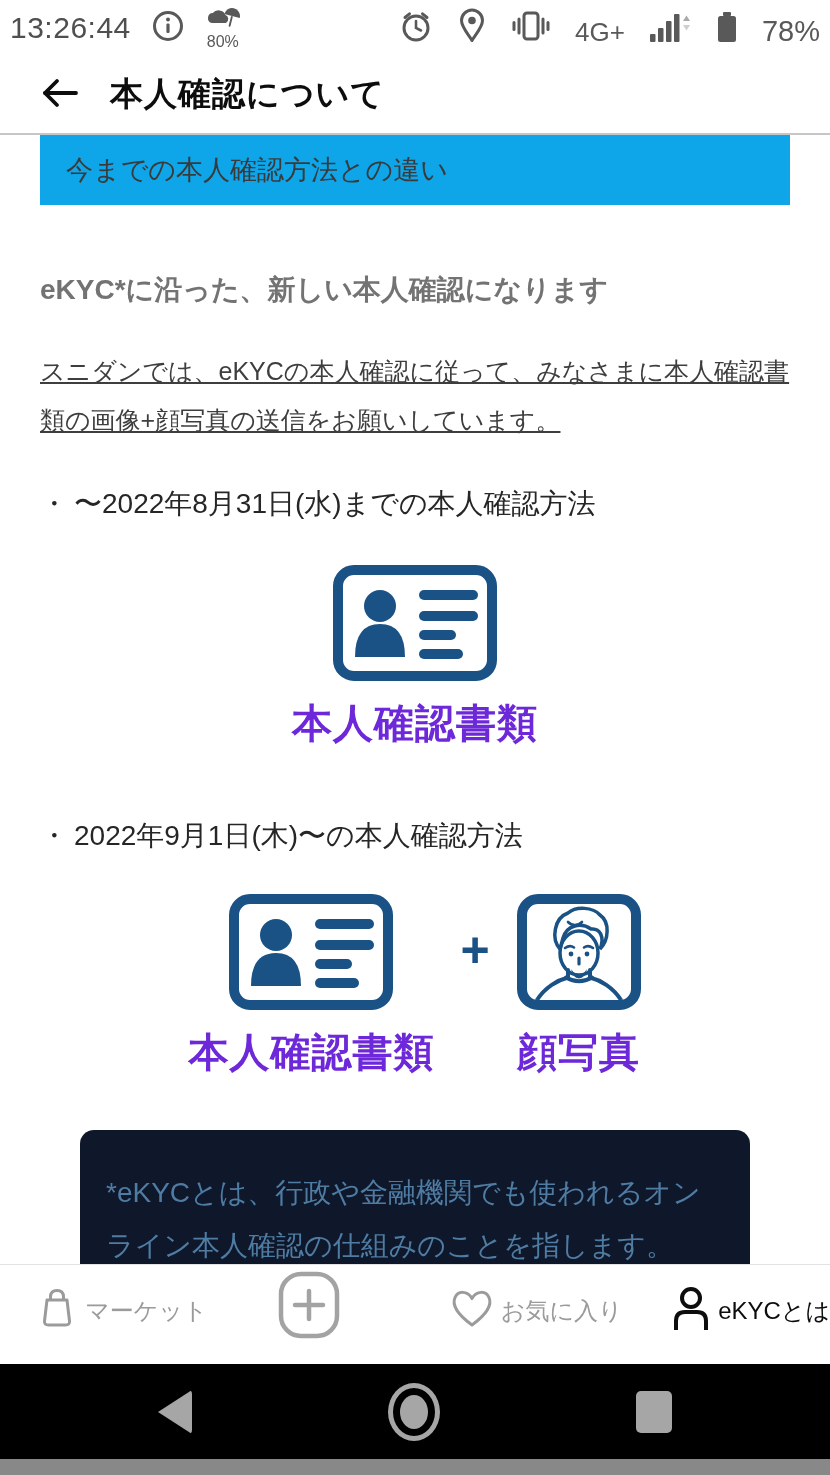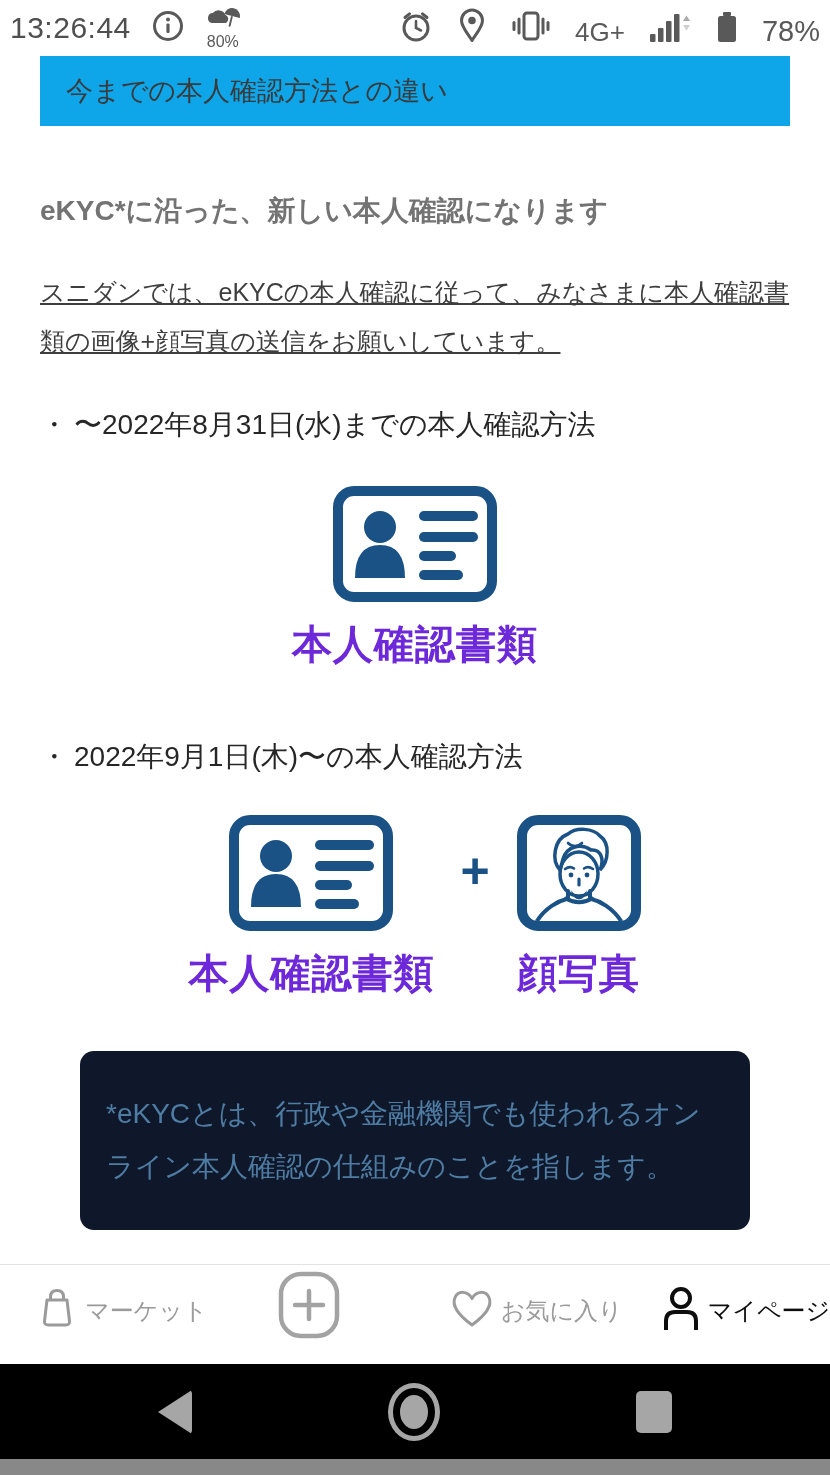--- a/index.html
+++ b/index.html
@@ -119,20 +119,29 @@
       <span>
         <svg width="24" height="34" viewBox="0 0 24 34" fill="#595959">
           <rect x="8" y="2" width="8" height="4" rx="1"></rect>
           <rect x="3" y="6" width="18" height="26" rx="2.5"></rect>
         </svg>
       </span>
       <span class="sb-batt-pct">78%</span>
     </div>
   </div>
 
+  <div class="app-header">
+    <span>
+      <svg width="40" height="34" viewBox="0 0 40 34" fill="none" stroke="#0d0d0d" stroke-width="3.8" stroke-linecap="round" stroke-linejoin="round">
+        <path d="M36,17 H5"></path>
+        <path d="M17,5 L5,17 L17,29"></path>
+      </svg>
+    </span>
+    <span class="app-title">本人確認について</span>
+  </div>
 
   <div class="section-box">
     <span>今までの本人確認方法との違い</span>
   </div>
 
   <div class="content">
     <div class="heading">eKYC*に沿った、新しい本人確認になります</div>
     <div class="para">スニダンでは、eKYCの本人確認に従って、みなさまに本人確認書類の画像+顔写真の送信をお願いしています。</div>
 
     <div class="bullet bullet-1">
@@ -242,21 +251,21 @@
       </span>
       <span>お気に入り</span>
     </div>
     <div class="tab active">
       <span>
         <svg width="44" height="46" viewBox="0 0 44 46" fill="none" stroke="#0d0d0d" stroke-width="4">
           <circle cx="22" cy="13" r="9"></circle>
           <path d="M7,45 V36 Q7,27 16,27 H28 Q37,27 37,36 V45"></path>
         </svg>
       </span>
-      <span>マイページ</span>
+      <span>eKYCとは</span>
     </div>
   </div>
 
   <div class="nav-bar">
     <div class="nav-back"></div>
     <div class="nav-home">
         <div class="nav-home-inner"></div>
       </div>
     <div class="nav-recents"></div>
   </div>

